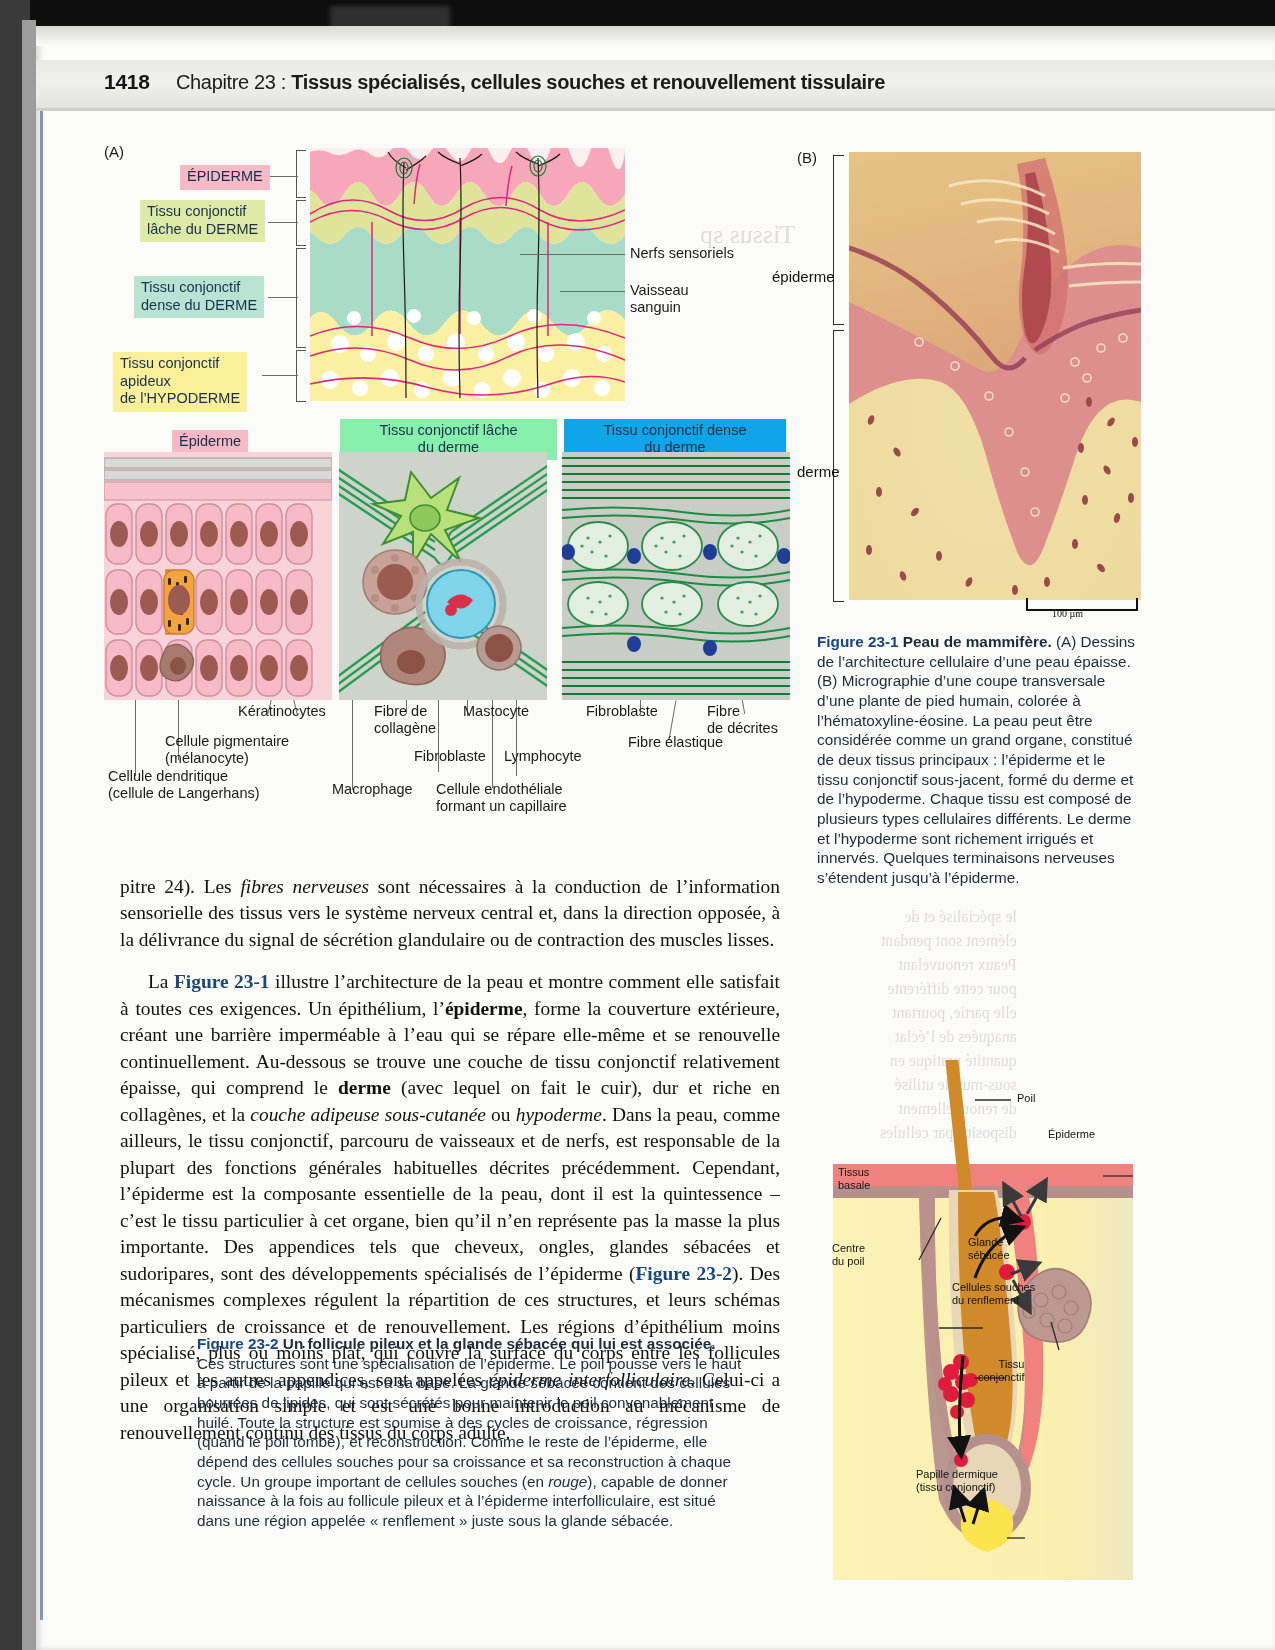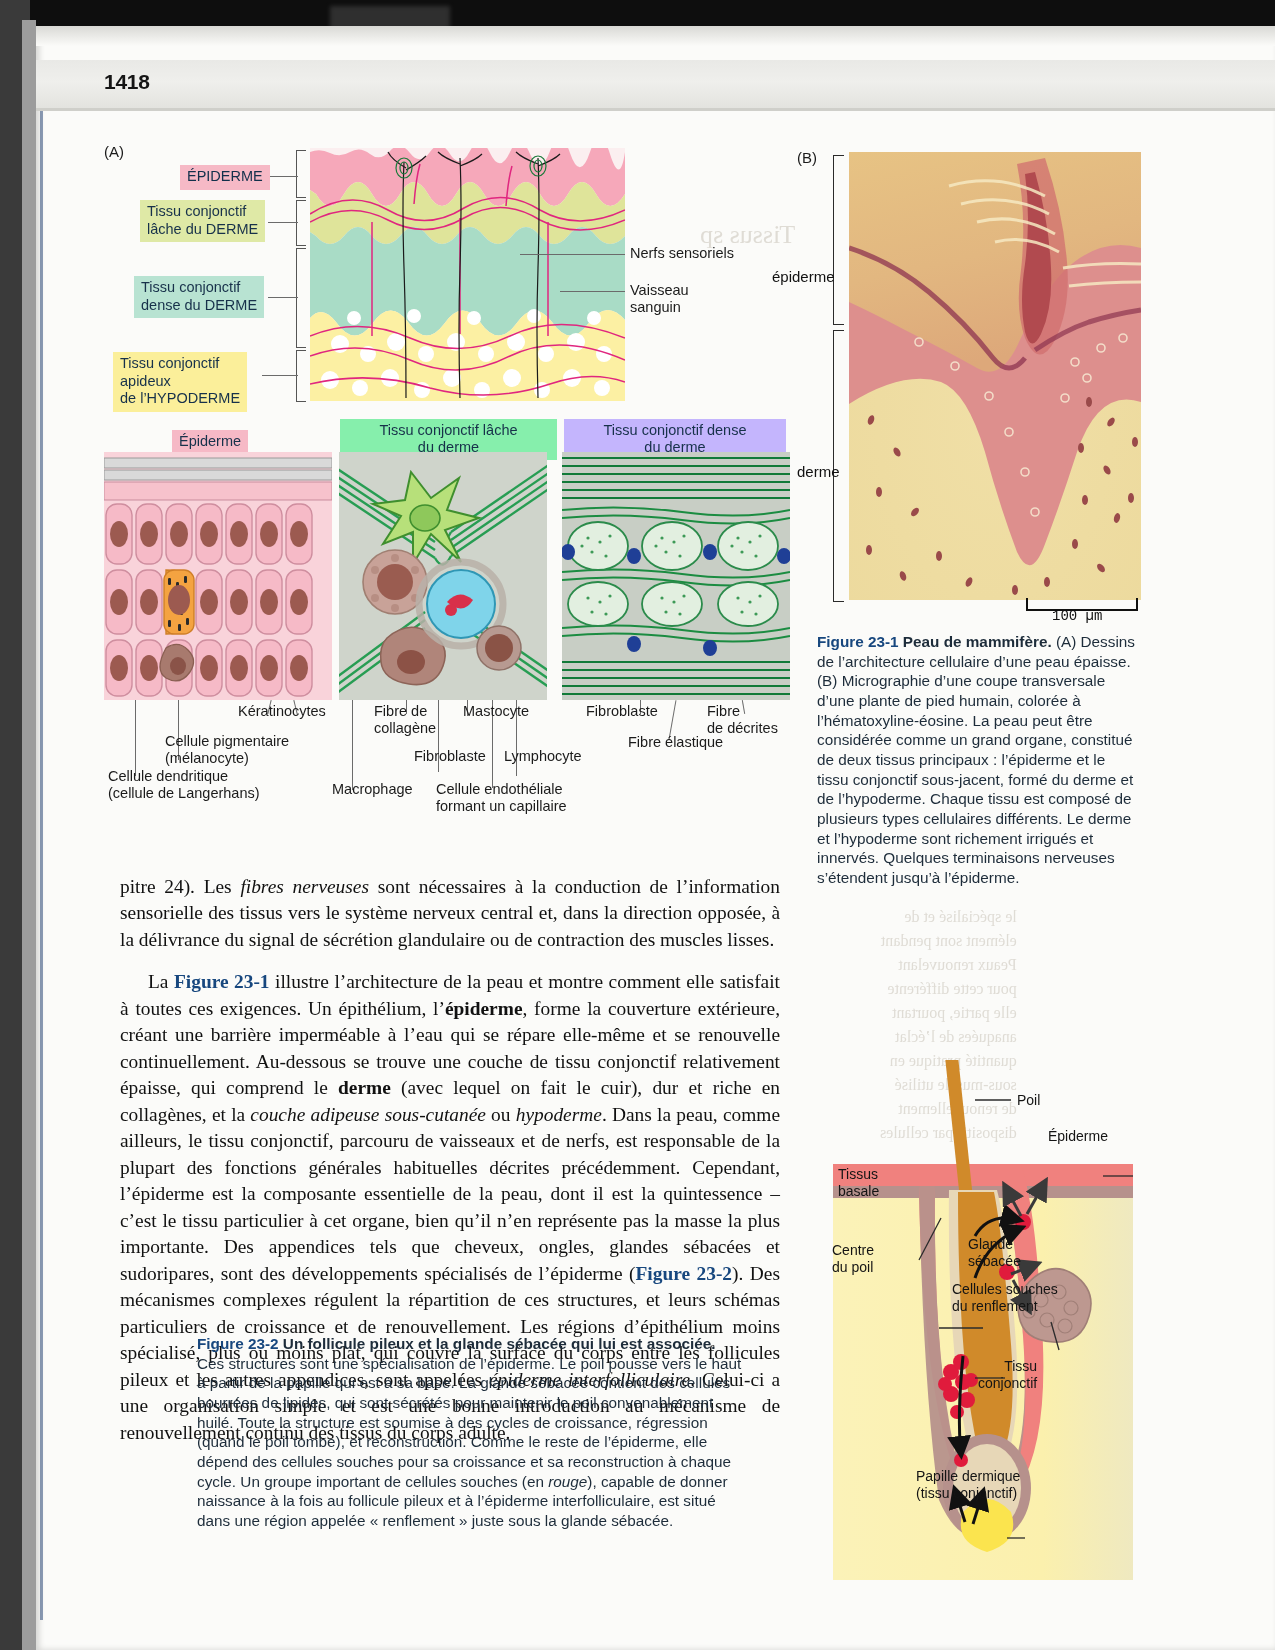--- a/index.html
+++ b/index.html
@@ -35,41 +35,41 @@
   .lblbox{position:absolute;font-family:"Liberation Sans",sans-serif;font-size:14.5px;
       color:#17314a;line-height:1.22;padding:3px 7px 4px 7px;white-space:pre-line;}
   .lb-epi{left:180px;top:165px;background:#f6b9c6;color:#12304b;}
   .lb-lache{left:140px;top:200px;background:#dfe9a6;}
   .lb-dense{left:134px;top:276px;background:#b8e3d2;}
   .lb-hypo{left:113px;top:352px;background:#fbef9a;}
   .lb-epiderme2{left:172px;top:430px;background:#f6b9c6;}
   .panel-title{position:absolute;font-family:"Liberation Sans",sans-serif;font-size:14.5px;
       color:#17314a;text-align:center;line-height:1.2;padding:3px 6px;white-space:pre-line;}
   .pt-lache{left:340px;top:419px;width:205px;background:#86efac;}
-  .pt-dense{left:564px;top:419px;width:210px;background:#c4b5fd;}
+  .pt-dense{left:564px;top:419px;width:210px;background:#0ea5e9;}
 
   .skin-schem{position:absolute;left:310px;top:148px;width:315px;height:253px;background:#f6dfdf;overflow:hidden;border:0;}
   .brace{position:absolute;border-left:1.6px solid #555;border-top:1.6px solid #555;border-bottom:1.6px solid #555;width:9px;}
   .lead{position:absolute;height:1.4px;background:#6b6b6b;}
   .vlead{position:absolute;width:1.2px;background:#6b6b6b;}
   .callout{position:absolute;font-family:"Liberation Sans",sans-serif;font-size:14.5px;color:#1b1b1b;line-height:1.2;white-space:pre-line;}
 
   
   .mpanel{position:absolute;overflow:hidden;background:#cfd3cb;}
   .mp-epi{left:104px;top:452px;width:228px;height:248px;background:#f7cdd4;}
   .mp-lache{left:339px;top:452px;width:208px;height:248px;background:#cfd5cb;}
   .mp-dense{left:562px;top:452px;width:228px;height:248px;background:#c9cfc6;}
 
   
   .figB-tag{position:absolute;left:797px;top:149px;font-family:"Liberation Sans",sans-serif;font-size:15px;color:#1b1b1b;}
   .micro{position:absolute;left:849px;top:152px;width:292px;height:448px;overflow:hidden;}
   .bracket{position:absolute;border-left:1.6px solid #2a2a2a;border-top:1.6px solid #2a2a2a;border-bottom:1.6px solid #2a2a2a;width:10px;}
   .bkt-label{position:absolute;font-family:"Liberation Sans",sans-serif;font-size:15px;color:#111;}
   .scalebar{position:absolute;left:1026px;top:598px;width:108px;height:11px;border-left:2px solid #111;border-right:2px solid #111;border-bottom:2px solid #111;}
-  .scale-text{position:absolute;left:1052px;top:608px;font-family:Liberation Mono, monospace;font-size:14px;color:#111;}
+  .scale-text{position:absolute;left:1052px;top:608px;font-family:Liberation Serif, serif;font-size:10px;color:#111;}
 
   
   .cap{position:absolute;font-family:"Liberation Sans",sans-serif;font-size:15.3px;
        line-height:1.285;color:#1d2c3a;}
   .cap .num{color:#17477e;font-weight:bold;}
   .cap .bold{font-weight:bold;}
   #cap1{left:817px;top:632px;width:322px;}
   #cap2{left:197px;top:1334px;width:548px;}
 
   
@@ -77,21 +77,21 @@
       font-family:"Liberation Serif",serif;font-size:19.4px;line-height:1.365;
       color:#111;text-align:justify;}
   .body p{margin:16px;}
   .body p.ind{text-indent:28px;}
   .body i{font-style:italic;}
   .body b{font-weight:bold;}
   .body .fignum{color:#17477e;font-weight:bold;}
 
   
   .follicle{position:absolute;left:815px;top:1060px;width:330px;height:520px;}
-  .fol-lbl{position:absolute;font-family:"Liberation Sans",sans-serif;font-size:14px;
+  .fol-lbl{position:absolute;font-family:"Liberation Sans",sans-serif;font-size:11px;
       color:#141414;line-height:1.2;white-space:pre-line;}
 </style>
 </head>
 <body>
 
 <div class="page">
 
   <div class="scan-top-dark"></div>
   <div class="scan-smudge"></div>
   <div class="scan-left-dark"></div>
@@ -103,20 +103,21 @@
   <div class="ghost" style="left:790px;top:60px;font-size:30px;font-weight:bold;">Chapitre 2</div>
   <div class="ghost" style="left:700px;top:220px;font-size:26px;">Tissus sp</div>
   <div class="ghost" style="left:880px;top:905px;font-size:16px;line-height:1.5;">le spécialisé et de<br>elément sont pendant<br>Peaux renouvelant<br>pour cette différente<br>elle partie, pourtant<br>anaquées de l’éclat<br>quantité pratique en<br>sous-muscle utilisé<br>de renouvellement<br>dispositif par cellules</div>
   <div class="ghost" style="left:880px;top:1165px;font-size:26px;font-weight:bold;">LE LE</div>
   <div class="ghost" style="left:878px;top:1205px;font-size:22px;font-weight:bold;">PAR LE</div>
   <div class="ghost" style="left:880px;top:1250px;font-size:16px;line-height:1.55;">Notre organisme<br>la peau est une<br>protégeant<br><br>tissus et nous<br>voile, ainsi, un<br>qui tant doucement<br>Ces cellules de la<br>A l’épiderme<br>de même de la peau<br>et combinent la<br>et régulées<br>cellules d’un</div>
 
   <div class="header-band"></div>
   <div class="header-rule"></div>
   <div class="folio">1418</div>
+  <div class="runhead"><span>Chapitre 23 : </span><b>Tissus spécialisés, cellules souches et renouvellement tissulaire</b></div>
 
   <div class="figA-tag">(A)</div>
 
   <div class="skin-schem">
     <svg width="315" height="253" viewBox="0 0 315 253">
       <defs>
         <clipPath id="cskin">
             <rect x="0" y="0" width="315" height="253"></rect>
           </clipPath>
       </defs>

